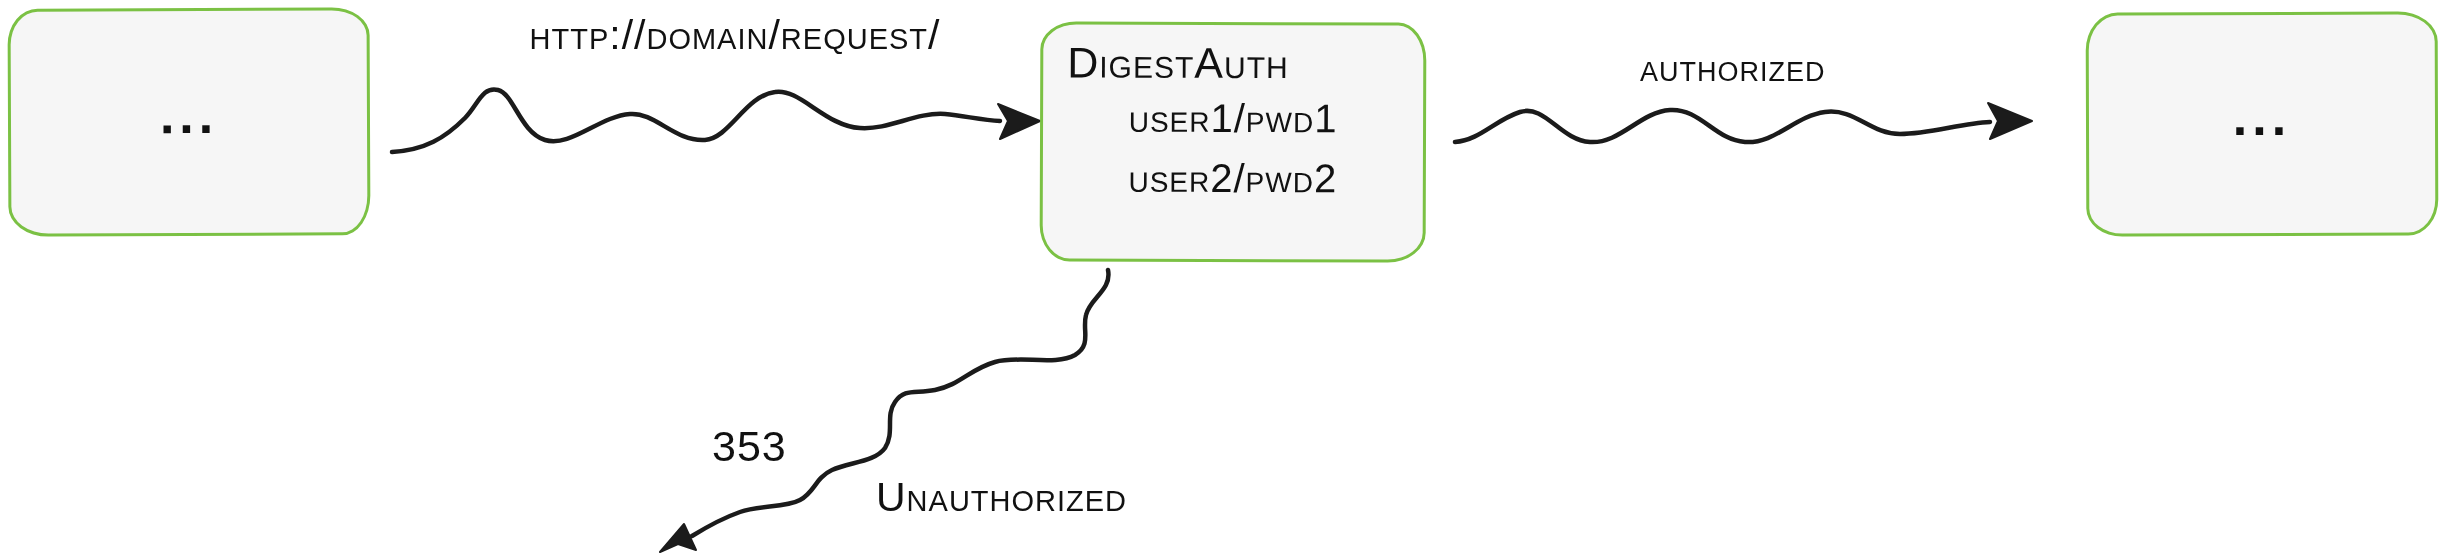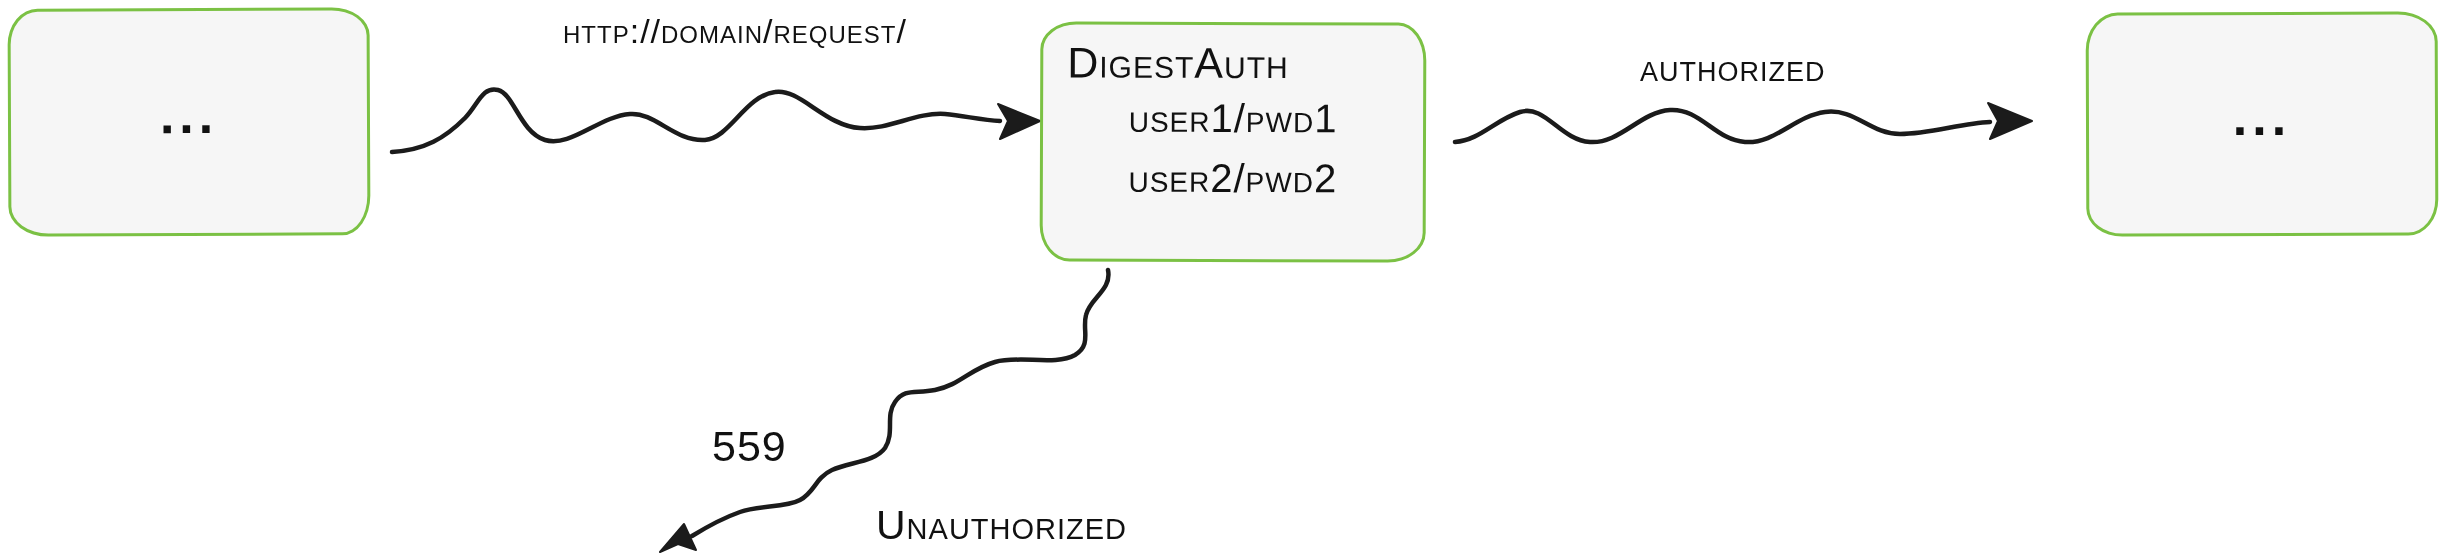--- a/index.html
+++ b/index.html
@@ -37,24 +37,24 @@
     letter-spacing:1px;
   }
   .server-user{
     font-size:40px;font-variant:small-caps;text-align:center;line-height:1.5;
     letter-spacing:1px;
   }
 
   .edge-label{
     position:absolute;font-variant:small-caps;letter-spacing:1px;white-space:nowrap;
   }
-  .label-request{left:450px;top:12px;width:570px;text-align:center;font-size:34px;}
+  .label-request{left:450px;top:12px;width:570px;text-align:center;font-size:41px;}
   .label-authorized{left:1640px;top:46px;width:260px;font-size:39px;}
   .label-401{left:712px;top:422px;font-size:43px;}
-  .label-unauthorized{left:876px;top:474px;font-size:41px;margin-top:28px;}
+  .label-unauthorized{left:876px;top:474px;font-size:41px;}
 </style>
 </head>
 <body>
 
 <div class="canvas">
 
   <svg class="edges" viewBox="0 0 2445 554">
 
     <path d="M 392 152
          C 425 150 445 138 465 118
@@ -101,16 +101,16 @@
     <div class="server-user">user1/pwd1</div>
     <div class="server-user">user2/pwd2</div>
   </div>
 
   <div class="node sketch-c node-resource">
     <span class="dots">...</span>
   </div>
 
   <div class="edge-label label-request">http://domain/request/</div>
   <div class="edge-label label-authorized">authorized</div>
-  <div class="edge-label label-401">559</div>
+  <div class="edge-label label-401">353</div>
   <div class="edge-label label-unauthorized">Unauthorized</div>
 
 </div>
 
 </body></html>

